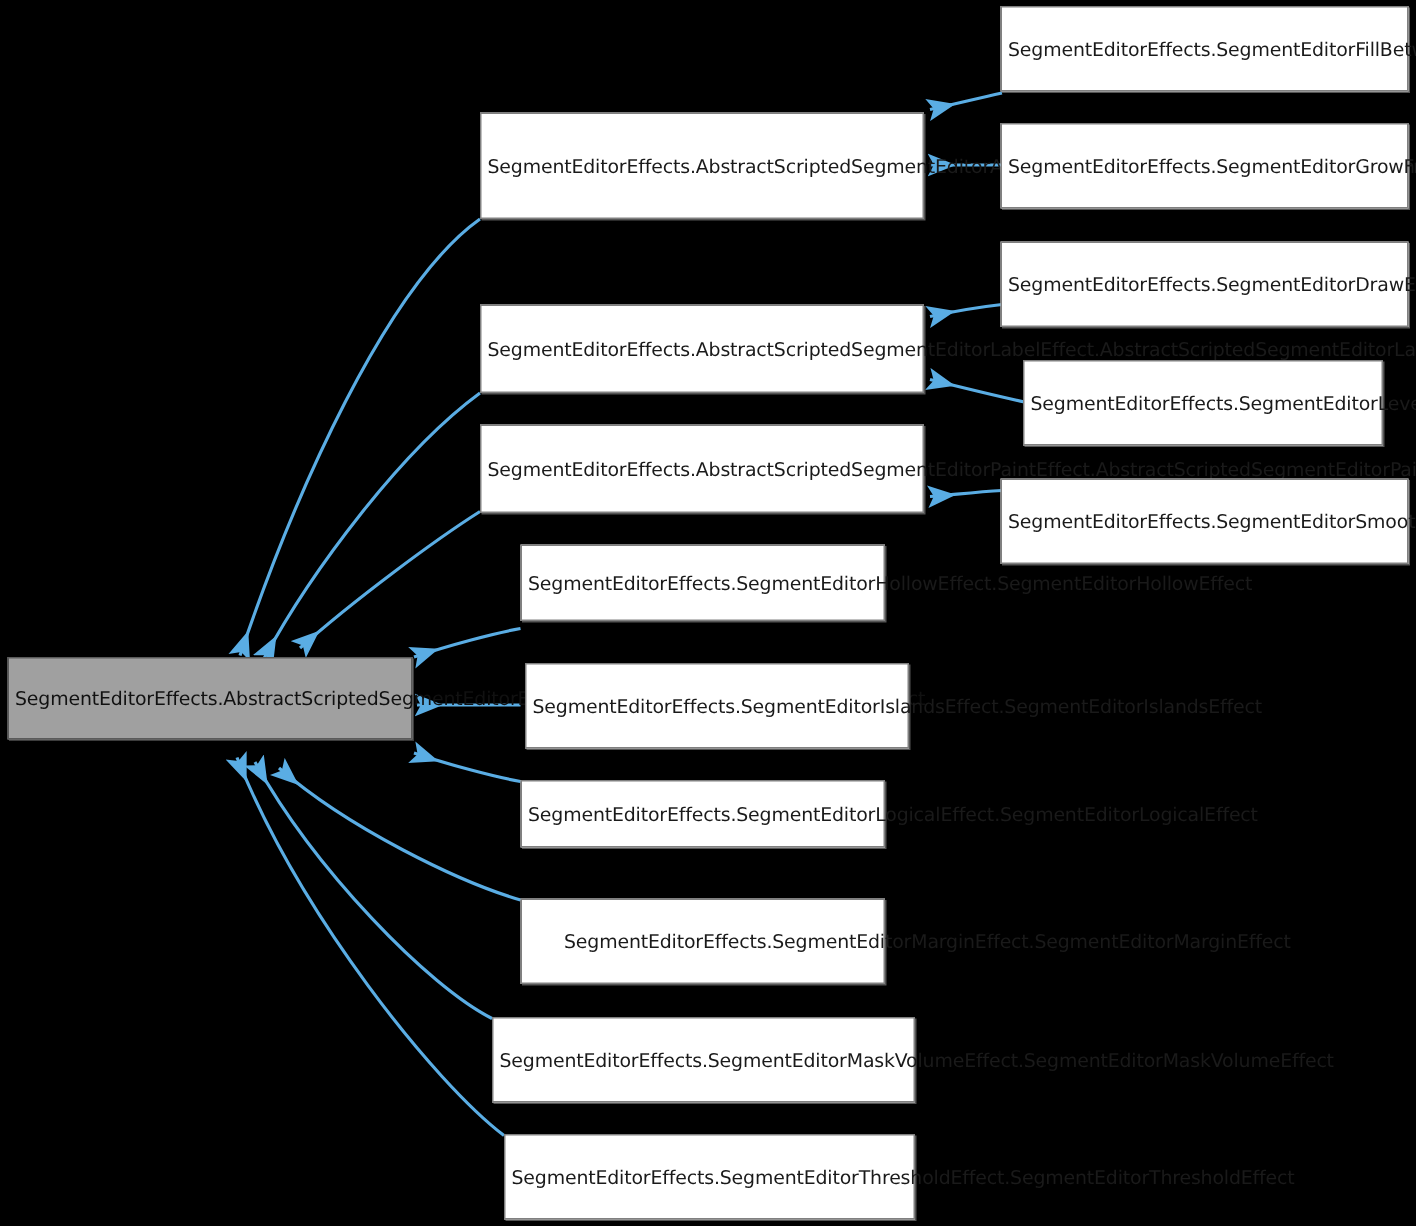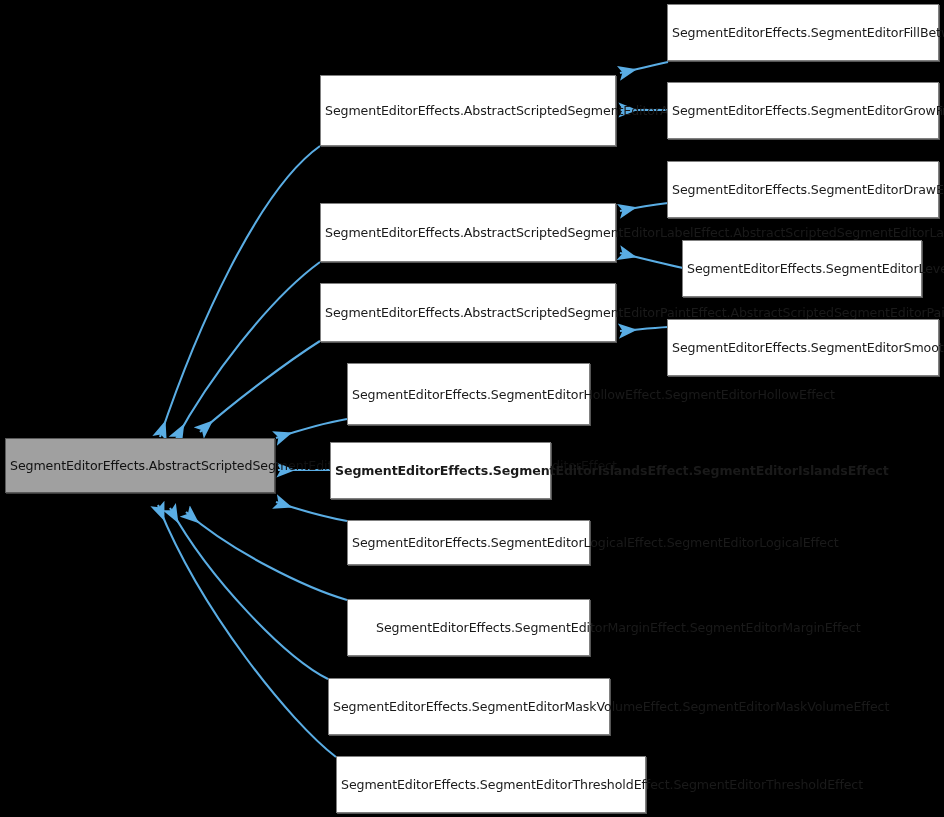--- a/index.html
+++ b/index.html
@@ -101,41 +101,41 @@
   </div>
 
   <div class="node" style="left:320px; top:203px; width:296px; height:59px;">
     <span class="node-label">SegmentEditorEffects.AbstractScriptedSegmentEditorLabelEffect.AbstractScriptedSegmentEditorLabelEffect</span>
   </div>
 
   <div class="node" style="left:320px; top:283px; width:296px; height:59px;">
     <span class="node-label">SegmentEditorEffects.AbstractScriptedSegmentEditorPaintEffect.AbstractScriptedSegmentEditorPaintEffect</span>
   </div>
 
-  <div class="node" style="left:347px; top:363px; width:243px; height:62px;">
+  <div class="node" style="left:347px; top:363px; width:243px; height:51px;">
     <span class="node-label">SegmentEditorEffects.SegmentEditorHollowEffect.SegmentEditorHollowEffect</span>
   </div>
 
-  <div class="node" style="left:330px; top:442px; width:221px; height:57px;font-weight:bold;">
+  <div class="node" style="left:350px; top:442px; width:256px; height:57px;">
     <span class="node-label">SegmentEditorEffects.SegmentEditorIslandsEffect.SegmentEditorIslandsEffect</span>
   </div>
 
   <div class="node" style="left:347px; top:520px; width:243px; height:45px;">
     <span class="node-label">SegmentEditorEffects.SegmentEditorLogicalEffect.SegmentEditorLogicalEffect</span>
   </div>
 
   <div class="node" style="left:347px; top:599px; width:243px; height:57px;padding-left:28px;">
     <span class="node-label">SegmentEditorEffects.SegmentEditorMarginEffect.SegmentEditorMarginEffect</span>
   </div>
 
   <div class="node" style="left:328px; top:678px; width:282px; height:57px;text-align:right;">
     <span class="node-label">SegmentEditorEffects.SegmentEditorMaskVolumeEffect.SegmentEditorMaskVolumeEffect</span>
   </div>
 
-  <div class="node" style="left:336px; top:756px; width:310px; height:57px;">
+  <div class="node" style="left:336px; top:756px; width:274px; height:57px;">
     <span class="node-label">SegmentEditorEffects.SegmentEditorThresholdEffect.SegmentEditorThresholdEffect</span>
   </div>
 
   <div class="node" style="left:667px; top:4px; width:272px; height:57px;">
     <span class="node-label">SegmentEditorEffects.SegmentEditorFillBetweenSlicesEffect.SegmentEditorFillBetweenSlicesEffect</span>
   </div>
 
   <div class="node" style="left:667px; top:82px; width:272px; height:57px;">
     <span class="node-label">SegmentEditorEffects.SegmentEditorGrowFromSeedsEffect.SegmentEditorGrowFromSeedsEffect</span>
   </div>

